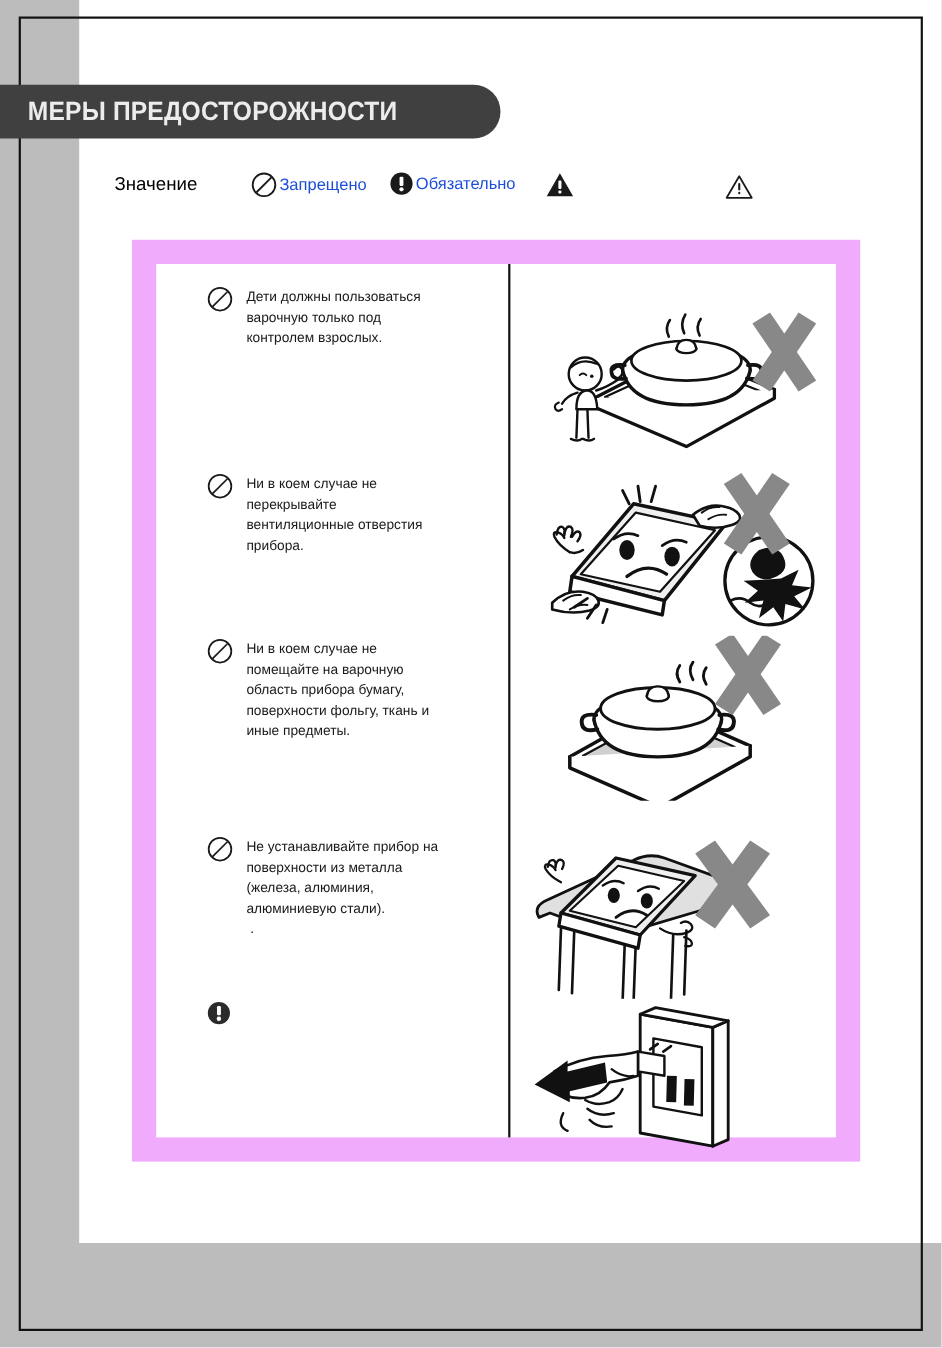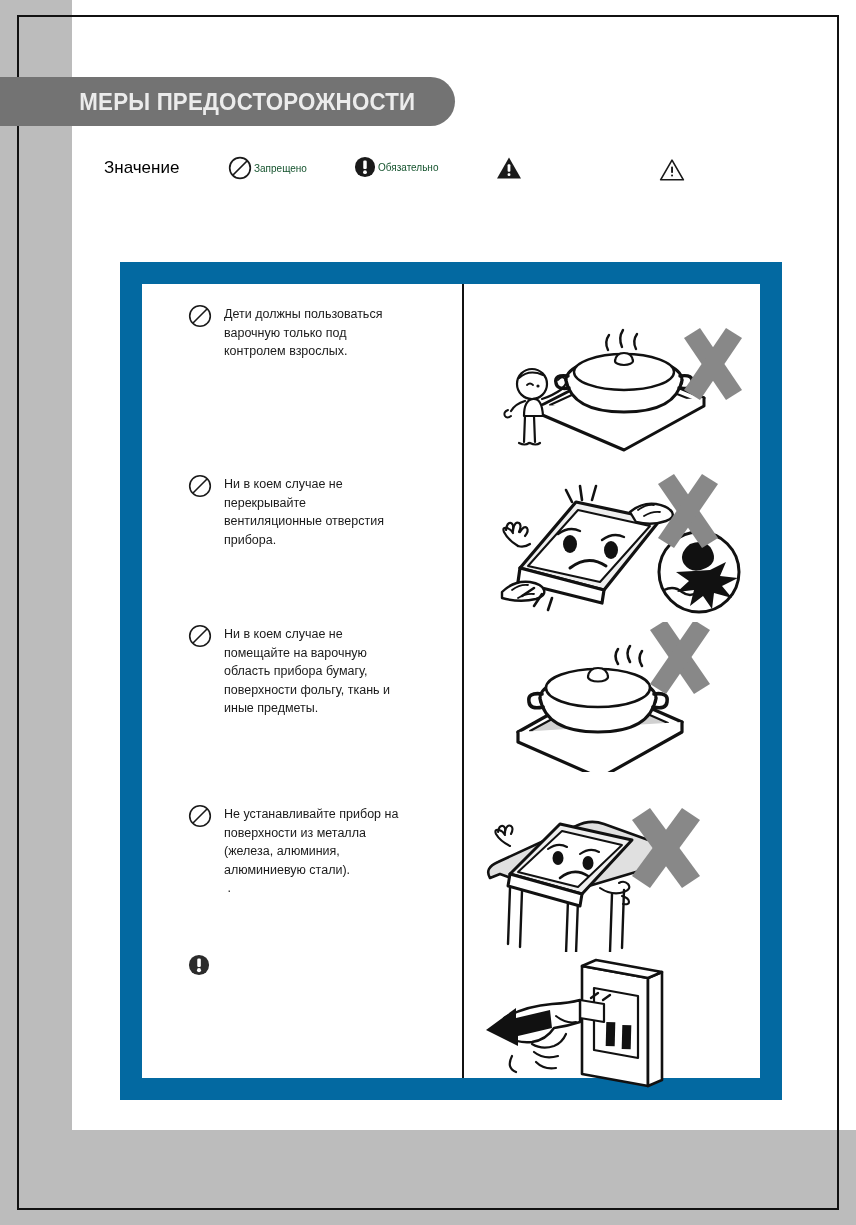--- a/index.html
+++ b/index.html
@@ -43,26 +43,26 @@
     pointer-events: none;
   }
 
   
   .header-band {
     position: absolute;
     left: 0;
     top: 77px;
     width: 455px;
     height: 49px;
-    background: #737373;
+    background: #404040;
     border-top-right-radius: 26px;
     border-bottom-right-radius: 26px;
     display: flex;
     align-items: center;
-    justify-content: flex-end;
+    justify-content: flex-start;
     box-sizing: border-box;
     padding-right: 40px;
   }
   .header-title {
     color: #ececec;
     font-size: 24px;
     font-weight: bold;
     letter-spacing: .2px;
     white-space: nowrap;
     transform: scaleX(.93);
@@ -84,22 +84,22 @@
     font-size: 17px;
     color: #000000;
   }
   .legend-item {
     position: absolute;
     display: flex;
     align-items: center;
     gap: 2px;
   }
   .legend-item .legend-text {
-    font-size: 10px;
-    color: #14532d;
+    font-size: 15px;
+    color: #1d4ed8;
     white-space: nowrap;
   }
   .legend-item-1 { left: 124px; top: 4px; }
   .legend-item-2 { left: 250px; top: 4px; }
   .legend-item-3 { left: 392px; top: 4px; }
   .legend-item-4 { left: 555px; top: 6px; }
 
   
   .ico { display: block; }
   .ico-prohibit    { width: 24px; height: 24px; }
@@ -107,24 +107,23 @@
   .ico-warn-solid  { width: 26px; height: 24px; }
   .ico-warn-line   { width: 26px; height: 24px; }
 
   
   .panel {
     position: absolute;
     left: 120px;
     top: 218px;
     width: 662px;
     height: 838px;
-    background: #0369a1;         
+    background: #f0abfc;         
     box-sizing: border-box;
     padding: 22px 22px 22px 22px;
-    margin-top: 44px;
   }
   .panel-inner {
     position: relative;
     width: 100%;
     height: 100%;
     background: #ffffff;
     box-sizing: border-box;
   }
   .panel-divider {
     position: absolute;

